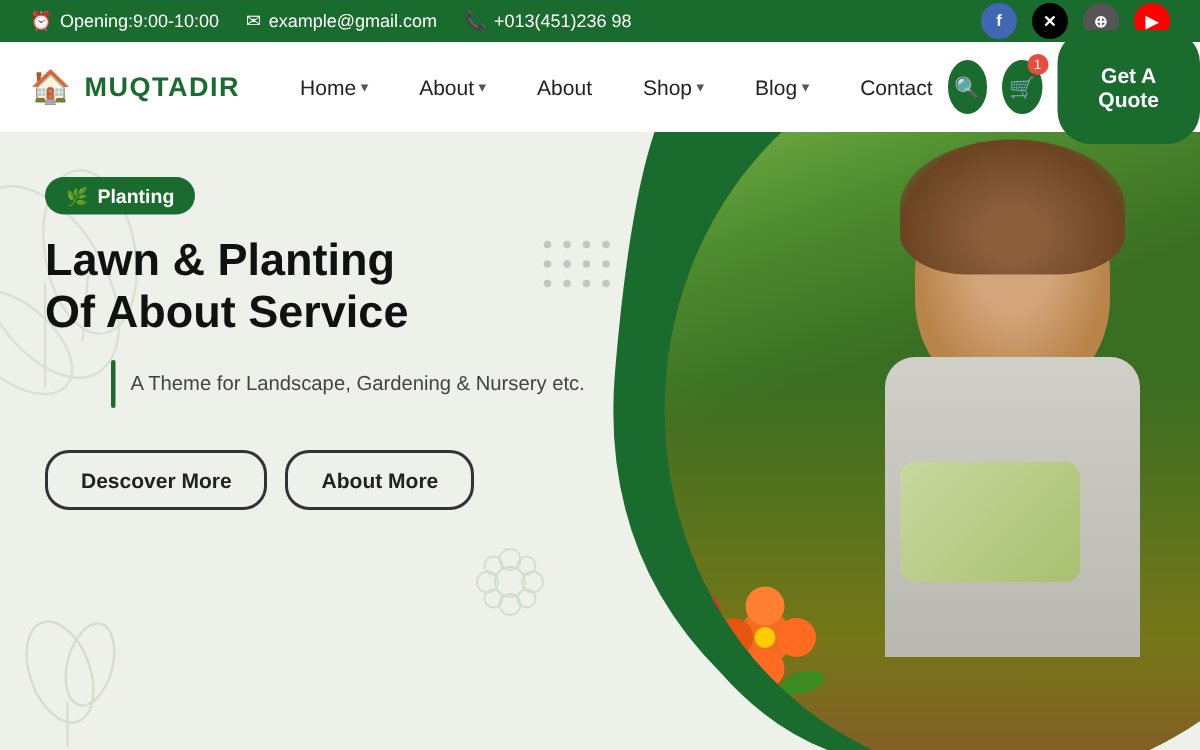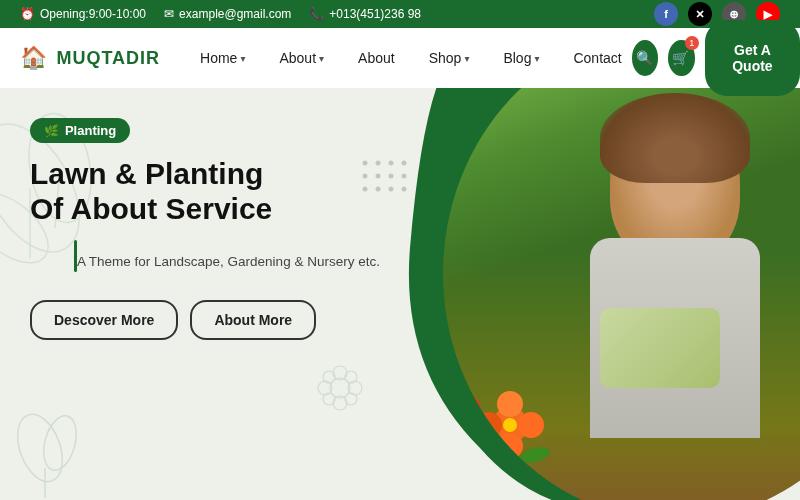--- a/index.html
+++ b/index.html
@@ -95,21 +95,21 @@
     }
     .tag-icon { font-size: 12px; }
     .hero-title {
       font-size: 30px;
       font-weight: 800;
       color: #111;
       line-height: 1.15;
       margin-bottom: 14px;
     }
     .hero-subtitle-bar {
-      display: flex; align-items: flex-end; 
+      display: flex; align-items: center; gap: 10px;
       margin-bottom: 28px;
       padding-left: 44px;
     }
     .subtitle-line {
       width: 3px; height: 32px; background: #1a6b2e; border-radius: 2px;
     }
     .hero-subtitle {
       font-size: 13.5px;
       color: #444;
       line-height: 1.4;

